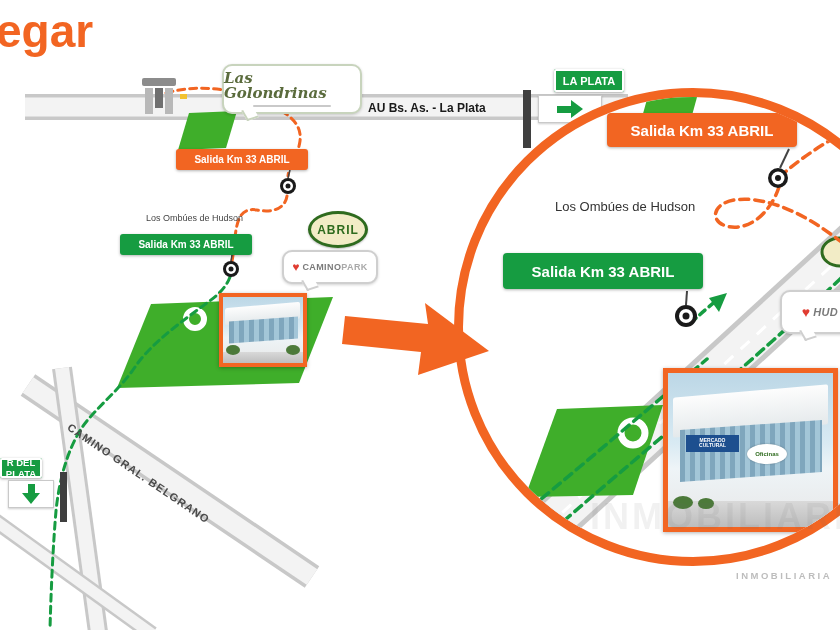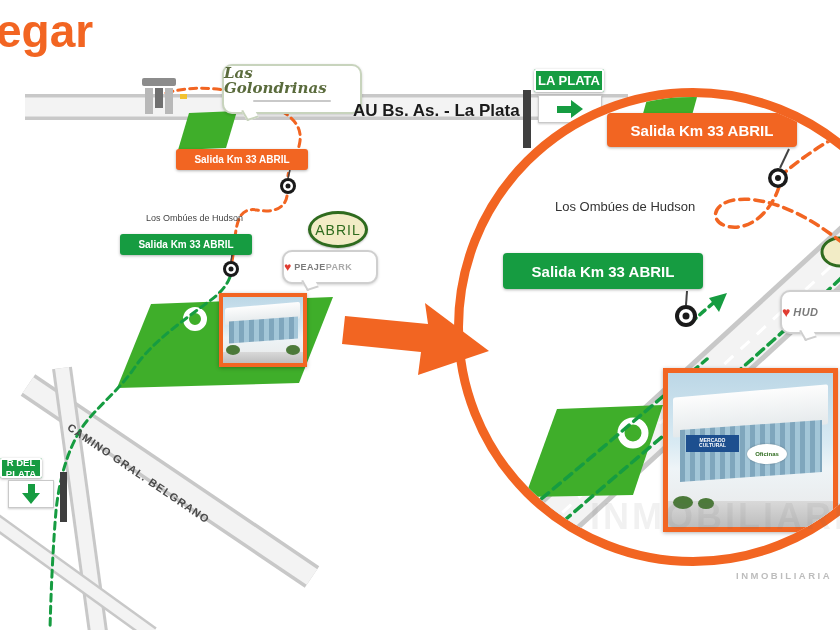--- a/index.html
+++ b/index.html
@@ -31,35 +31,35 @@
   
   .arr-right{display:flex;align-items:center;}
   .arr-right .stem{width:14px;height:7px;background:var(--green);}
   .arr-right .head{width:0;height:0;border-top:9px solid transparent;border-bottom:9px solid transparent;border-left:12px solid var(--green);}
   .arr-down{display:flex;flex-direction:column;align-items:center;}
   .arr-down .stem{width:7px;height:9px;background:var(--green);}
   .arr-down .head{width:0;height:0;border-left:9px solid transparent;border-right:9px solid transparent;border-top:11px solid var(--green);}
 
   
   .bubble{position:absolute;background:#fff;border:2px solid #c8d4bd;border-radius:10px;
-          display:flex;flex-direction:column;align-items:center;z-index:4;
+          display:flex;flex-direction:column;align-items:center;justify-content:center;z-index:4;
           box-shadow:0 1px 3px rgba(0,0,0,.18);}
   .bubble:after{content:"";position:absolute;bottom:-8px;left:20px;width:10px;height:10px;background:#fff;
           border-right:2px solid #c8d4bd;border-bottom:2px solid #c8d4bd;transform:rotate(60deg) skewX(-12deg);}
   .bubble.grayb{border-color:#cfcfcf;}
   .bubble.grayb:after{border-color:#cfcfcf;}
   .script{font-family:"DejaVu Serif",serif;font-style:italic;font-weight:600;color:#5a6b3c;font-size:15px;line-height:1;}
   .tagline-rule{width:58%;height:2px;background:#c9c9c9;margin-top:4px;border-radius:1px;}
   .hp-text{font-size:9px;font-weight:bold;color:#7a7a7a;letter-spacing:.4px;}
   .hp-text .p2{color:#a9a9a9;}
   .heart{color:#E03C31;font-size:12px;margin-right:3px;line-height:1;}
 
   .abril{position:absolute;width:54px;height:31px;border-radius:50%;background:#F2ECC6;border:3px solid #2E6B1E;
          display:flex;align-items:center;justify-content:center;z-index:4;box-shadow:0 1px 2px rgba(0,0,0,.25);}
-  .abril span{font-size:14px;font-weight:normal;color:#2E6B1E;letter-spacing:1px;}
+  .abril span{font-size:12px;font-weight:bold;color:#2E6B1E;letter-spacing:1px;}
 
   
   .maplabel{position:absolute;color:#1a1a1a;font-weight:bold;z-index:4;}
   .smalltext{position:absolute;color:#444;z-index:4;margin-top:31px;}
 
   
   .photo{position:absolute;border:4px solid var(--orange);background:linear-gradient(180deg,#bcd7e6 0%,#d8eaf3 45%,#eef4f7 62%,#e7e7e7 100%);
          overflow:hidden;z-index:4;box-sizing:border-box;box-shadow:0 1px 4px rgba(0,0,0,.3);}
   .photo .roof{position:absolute;left:3%;top:12%;width:94%;height:26%;background:linear-gradient(180deg,#fdfdfd,#e4e9eb);transform:skewY(-5deg);border-radius:2px;}
   .photo .glass{position:absolute;left:7%;top:34%;width:86%;height:34%;
@@ -142,41 +142,41 @@
     <div class="b2"></div>
       <div class="b3"></div>
   </div>
 
   <div class="bubble" style="left:222px;top:64px;width:136px;height:46px;">
     <div class="script">Las Golondrinas</div>
     <div class="tagline-rule"></div>
   </div>
 
   <div class="pole" style="left:523px;top:90px;width:8px;height:58px;"></div>
-  <div class="sign roadgreen" style="left:534px;top:69px;width:70px;height:23px;font-size:13px;">LA PLATA</div>
+  <div class="sign roadgreen" style="left:554px;top:69px;width:70px;height:23px;font-size:11px;">LA PLATA</div>
   <div class="whitebox" style="left:538px;top:95px;width:62px;height:26px;">
     <div class="arr-right">
         <div class="stem"></div>
         <div class="head"></div>
       </div>
   </div>
 
-  <div class="maplabel" style="left:353px;top:101px;font-size:17px;">AU Bs. As. - La Plata</div>
+  <div class="maplabel" style="left:368px;top:101px;font-size:12px;">AU Bs. As. - La Plata</div>
 
   <div class="sign orange sign-sm" style="left:176px;top:149px;width:120px;">Salida Km 33 ABRIL</div>
   <div class="smalltext" style="left:146px;top:182px;font-size:9px;">Los Ombúes de Hudson</div>
   <div class="sign green sign-sm" style="left:120px;top:234px;width:120px;">Salida Km 33 ABRIL</div>
 
   <div class="abril" style="left:308px;top:211px;">
     <span>ABRIL</span>
   </div>
 
   <div class="bubble grayb" style="left:282px;top:250px;width:92px;height:30px;flex-direction:row;">
     <span class="heart">♥</span>
-    <span class="hp-text"><span>PEAJE</span><span class="p2">PARK</span></span>
+    <span class="hp-text"><span>CAMINO</span><span class="p2">PARK</span></span>
   </div>
 
   <div class="photo" style="left:219px;top:293px;width:88px;height:74px;">
     <div class="roof"></div>
     <div class="glass"></div>
     <div class="plaza"></div>
     <div class="bush" style="left:4%;"></div>
     <div class="bush" style="right:4%;"></div>
   </div>
 

